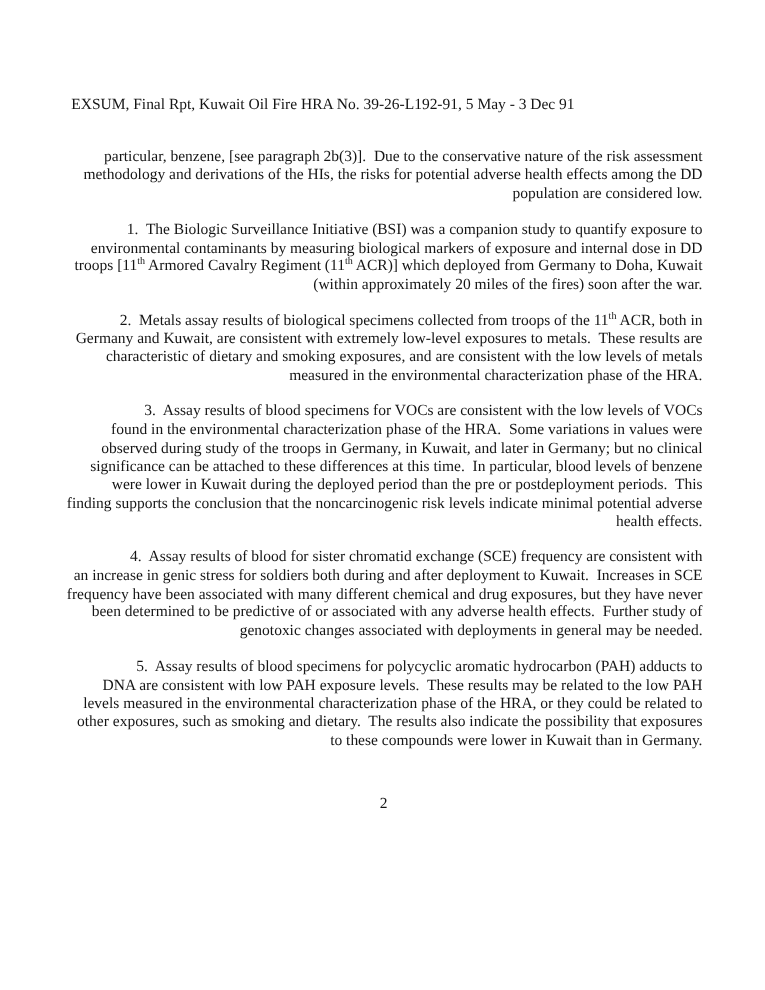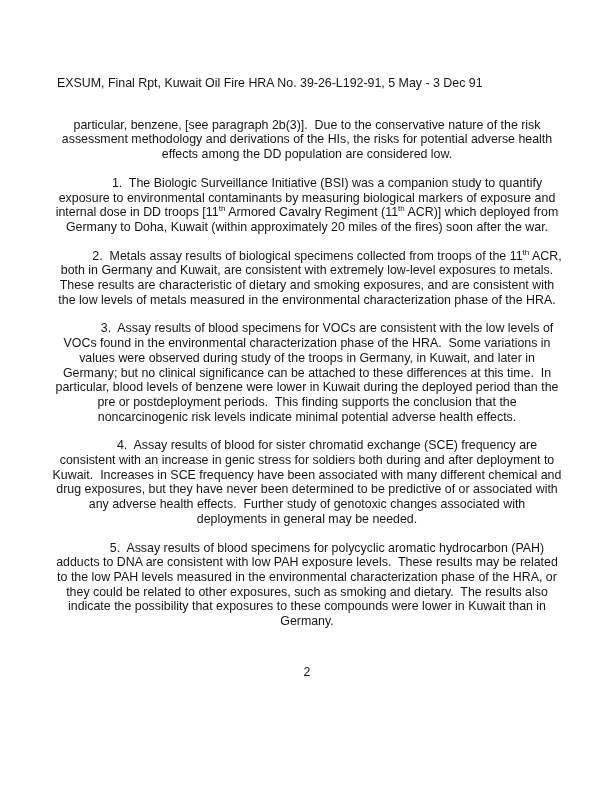--- a/index.html
+++ b/index.html
@@ -7,36 +7,36 @@
     padding: 0;
     background: #ffffff;
   }
   .page {
     position: relative;
     box-sizing: border-box;
     width: 612px;
     height: 792px;
     background: #ffffff;
     color: #151515;
-    font-family: Liberation Sans, sans-serif;
+    font-family: Liberation Serif, serif;
     font-size: 12.4px;
     line-height: 14.7px;
     padding: 76px 50px 0 52px;
     overflow: hidden;
   }
   .header-line {
     margin: 0;
     white-space: pre-wrap;
     padding-left: 5px;
   }
   .doc-body { }
   .block {
     margin: 14px 0 0 0;
     white-space: pre-wrap;
-    text-align: center;
+    text-align: right;
   }
   .block.first {
     margin-top: 27px;
   }
   .block.heading {
     margin-left: 26px;
   }
   .block.numbered {
     text-indent: 40px;
   }

